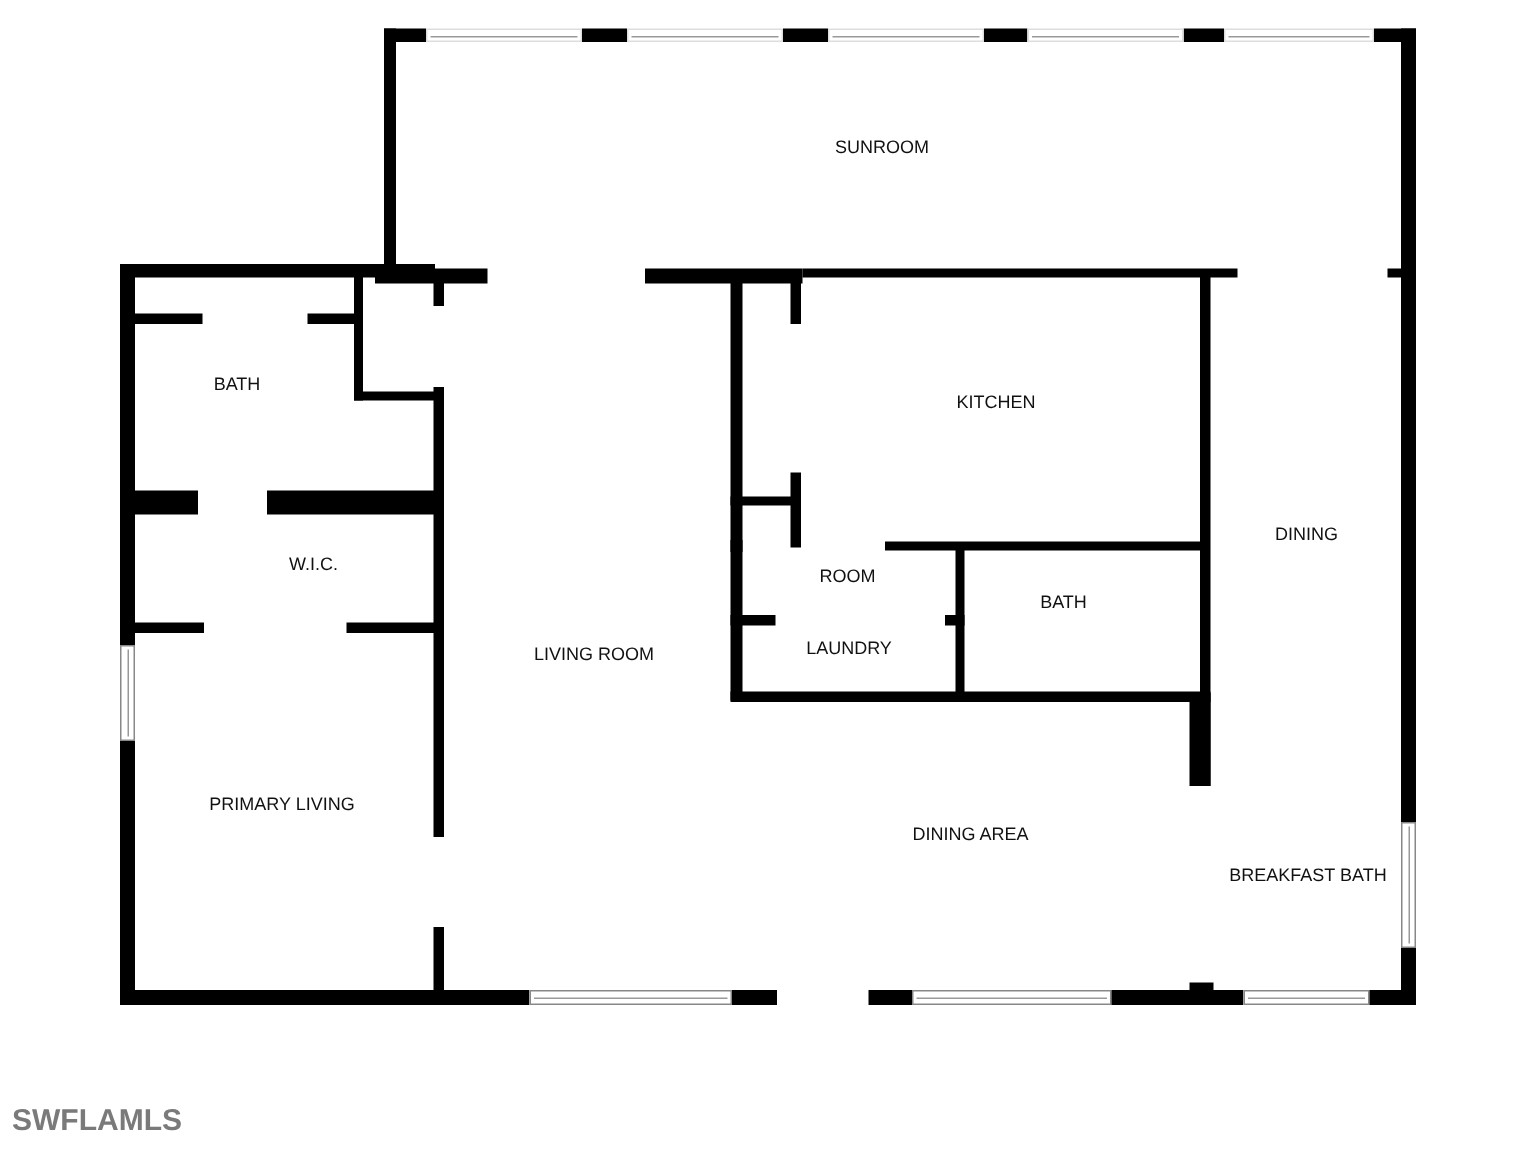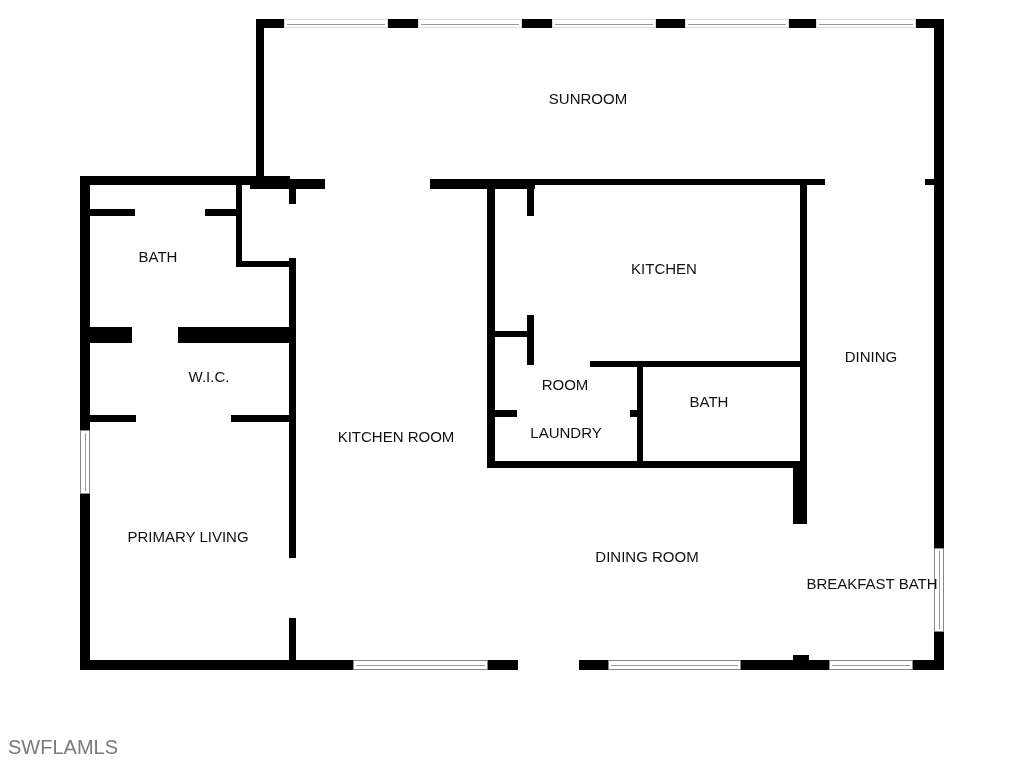--- a/index.html
+++ b/index.html
@@ -1,22 +1,22 @@
 <!DOCTYPE html>
 <html><head>
 <meta charset="utf-8">
 <style>
   html, body { margin:0; padding:0; background:#ffffff; }
   body { width:1024px; height:768px; position:relative; overflow:hidden; font-family:"Liberation Sans", sans-serif; }
   .w { position:absolute; background:#000; }
   .win { position:absolute; background:#fff; border:1px solid #888; box-sizing:border-box; }
   .win.h::after { content:""; position:absolute; left:2px; right:2px; top:50%; height:0; border-top:1px solid #999; }
   .win.v::after { content:""; position:absolute; top:2px; bottom:2px; left:50%; width:0; border-left:1px solid #999; }
-  .lbl { position:absolute; font-size:15px; color:#111; white-space:nowrap; transform:translate(-50%,-50%); }
-  .wm { position:absolute; left:8px; top:736px; font-size:20px; color:#7a7a7a; letter-spacing:0px; }
+  .lbl { position:absolute; font-size:12px; color:#111; white-space:nowrap; transform:translate(-50%,-50%); }
+  .wm { position:absolute; left:8px; top:736px; font-size:20px; color:#7a7a7a; letter-spacing:0px;font-weight:bold; }
 </style>
 </head>
 <body>
 
 <div>
 
   <div class="w" style="left:256px;top:19px;width:8px;height:162px;"></div>
   <div class="w" style="left:256px;top:19px;width:28px;height:9px;"></div>
   <div class="w" style="left:388px;top:19px;width:30px;height:9px;"></div>
   <div class="w" style="left:522px;top:19px;width:30px;height:9px;"></div>
@@ -81,18 +81,18 @@
 </div>
 
 <div class="lbl" style="left:588px;top:98px;">SUNROOM</div>
 <div class="lbl" style="left:158px;top:256px;">BATH</div>
 <div class="lbl" style="left:209px;top:376px;">W.I.C.</div>
 <div class="lbl" style="left:664px;top:268px;">KITCHEN</div>
 <div class="lbl" style="left:871px;top:356px;">DINING</div>
 <div class="lbl" style="left:565px;top:384px;">ROOM</div>
 <div class="lbl" style="left:709px;top:401px;">BATH</div>
 <div class="lbl" style="left:566px;top:432px;text-align:right;">LAUNDRY</div>
-<div class="lbl" style="left:396px;top:436px;">KITCHEN ROOM</div>
+<div class="lbl" style="left:396px;top:436px;">LIVING ROOM</div>
 <div class="lbl" style="left:188px;top:536px;">PRIMARY LIVING</div>
-<div class="lbl" style="left:647px;top:556px;">DINING ROOM</div>
+<div class="lbl" style="left:647px;top:556px;">DINING AREA</div>
 <div class="lbl" style="left:872px;top:583px;">BREAKFAST BATH</div>
 
 <div class="wm">SWFLAMLS</div>
 
 </body></html>

